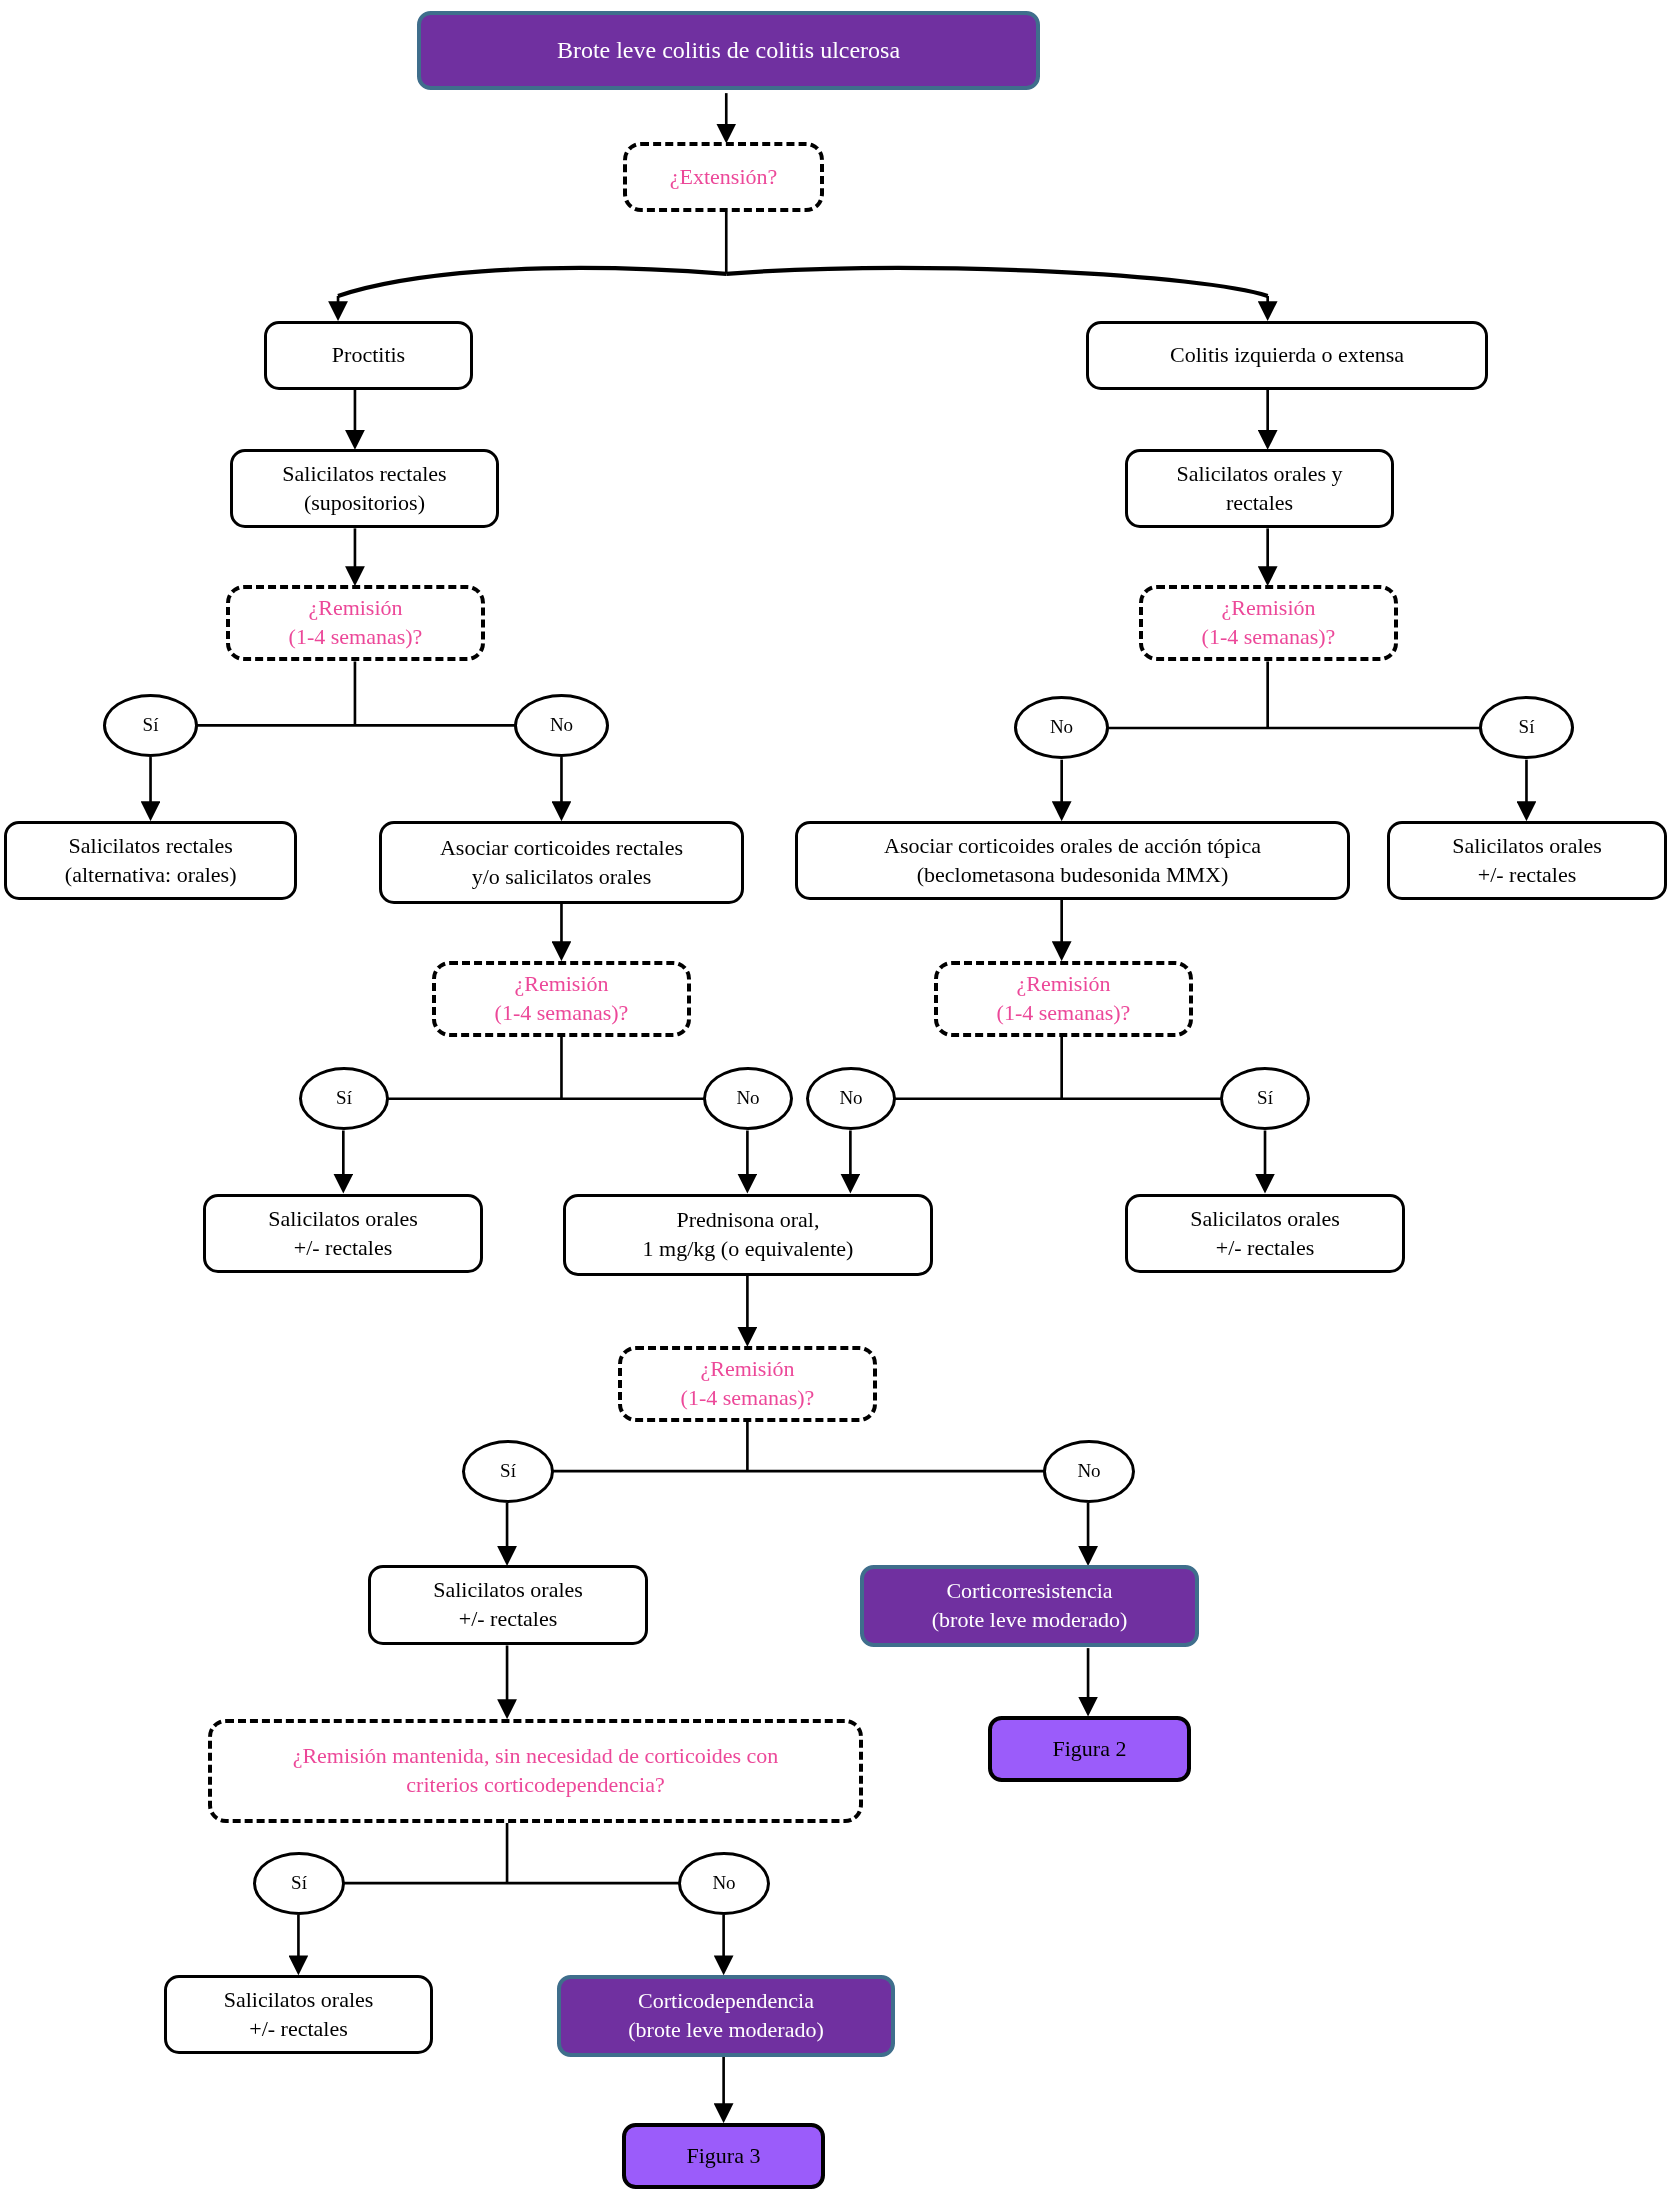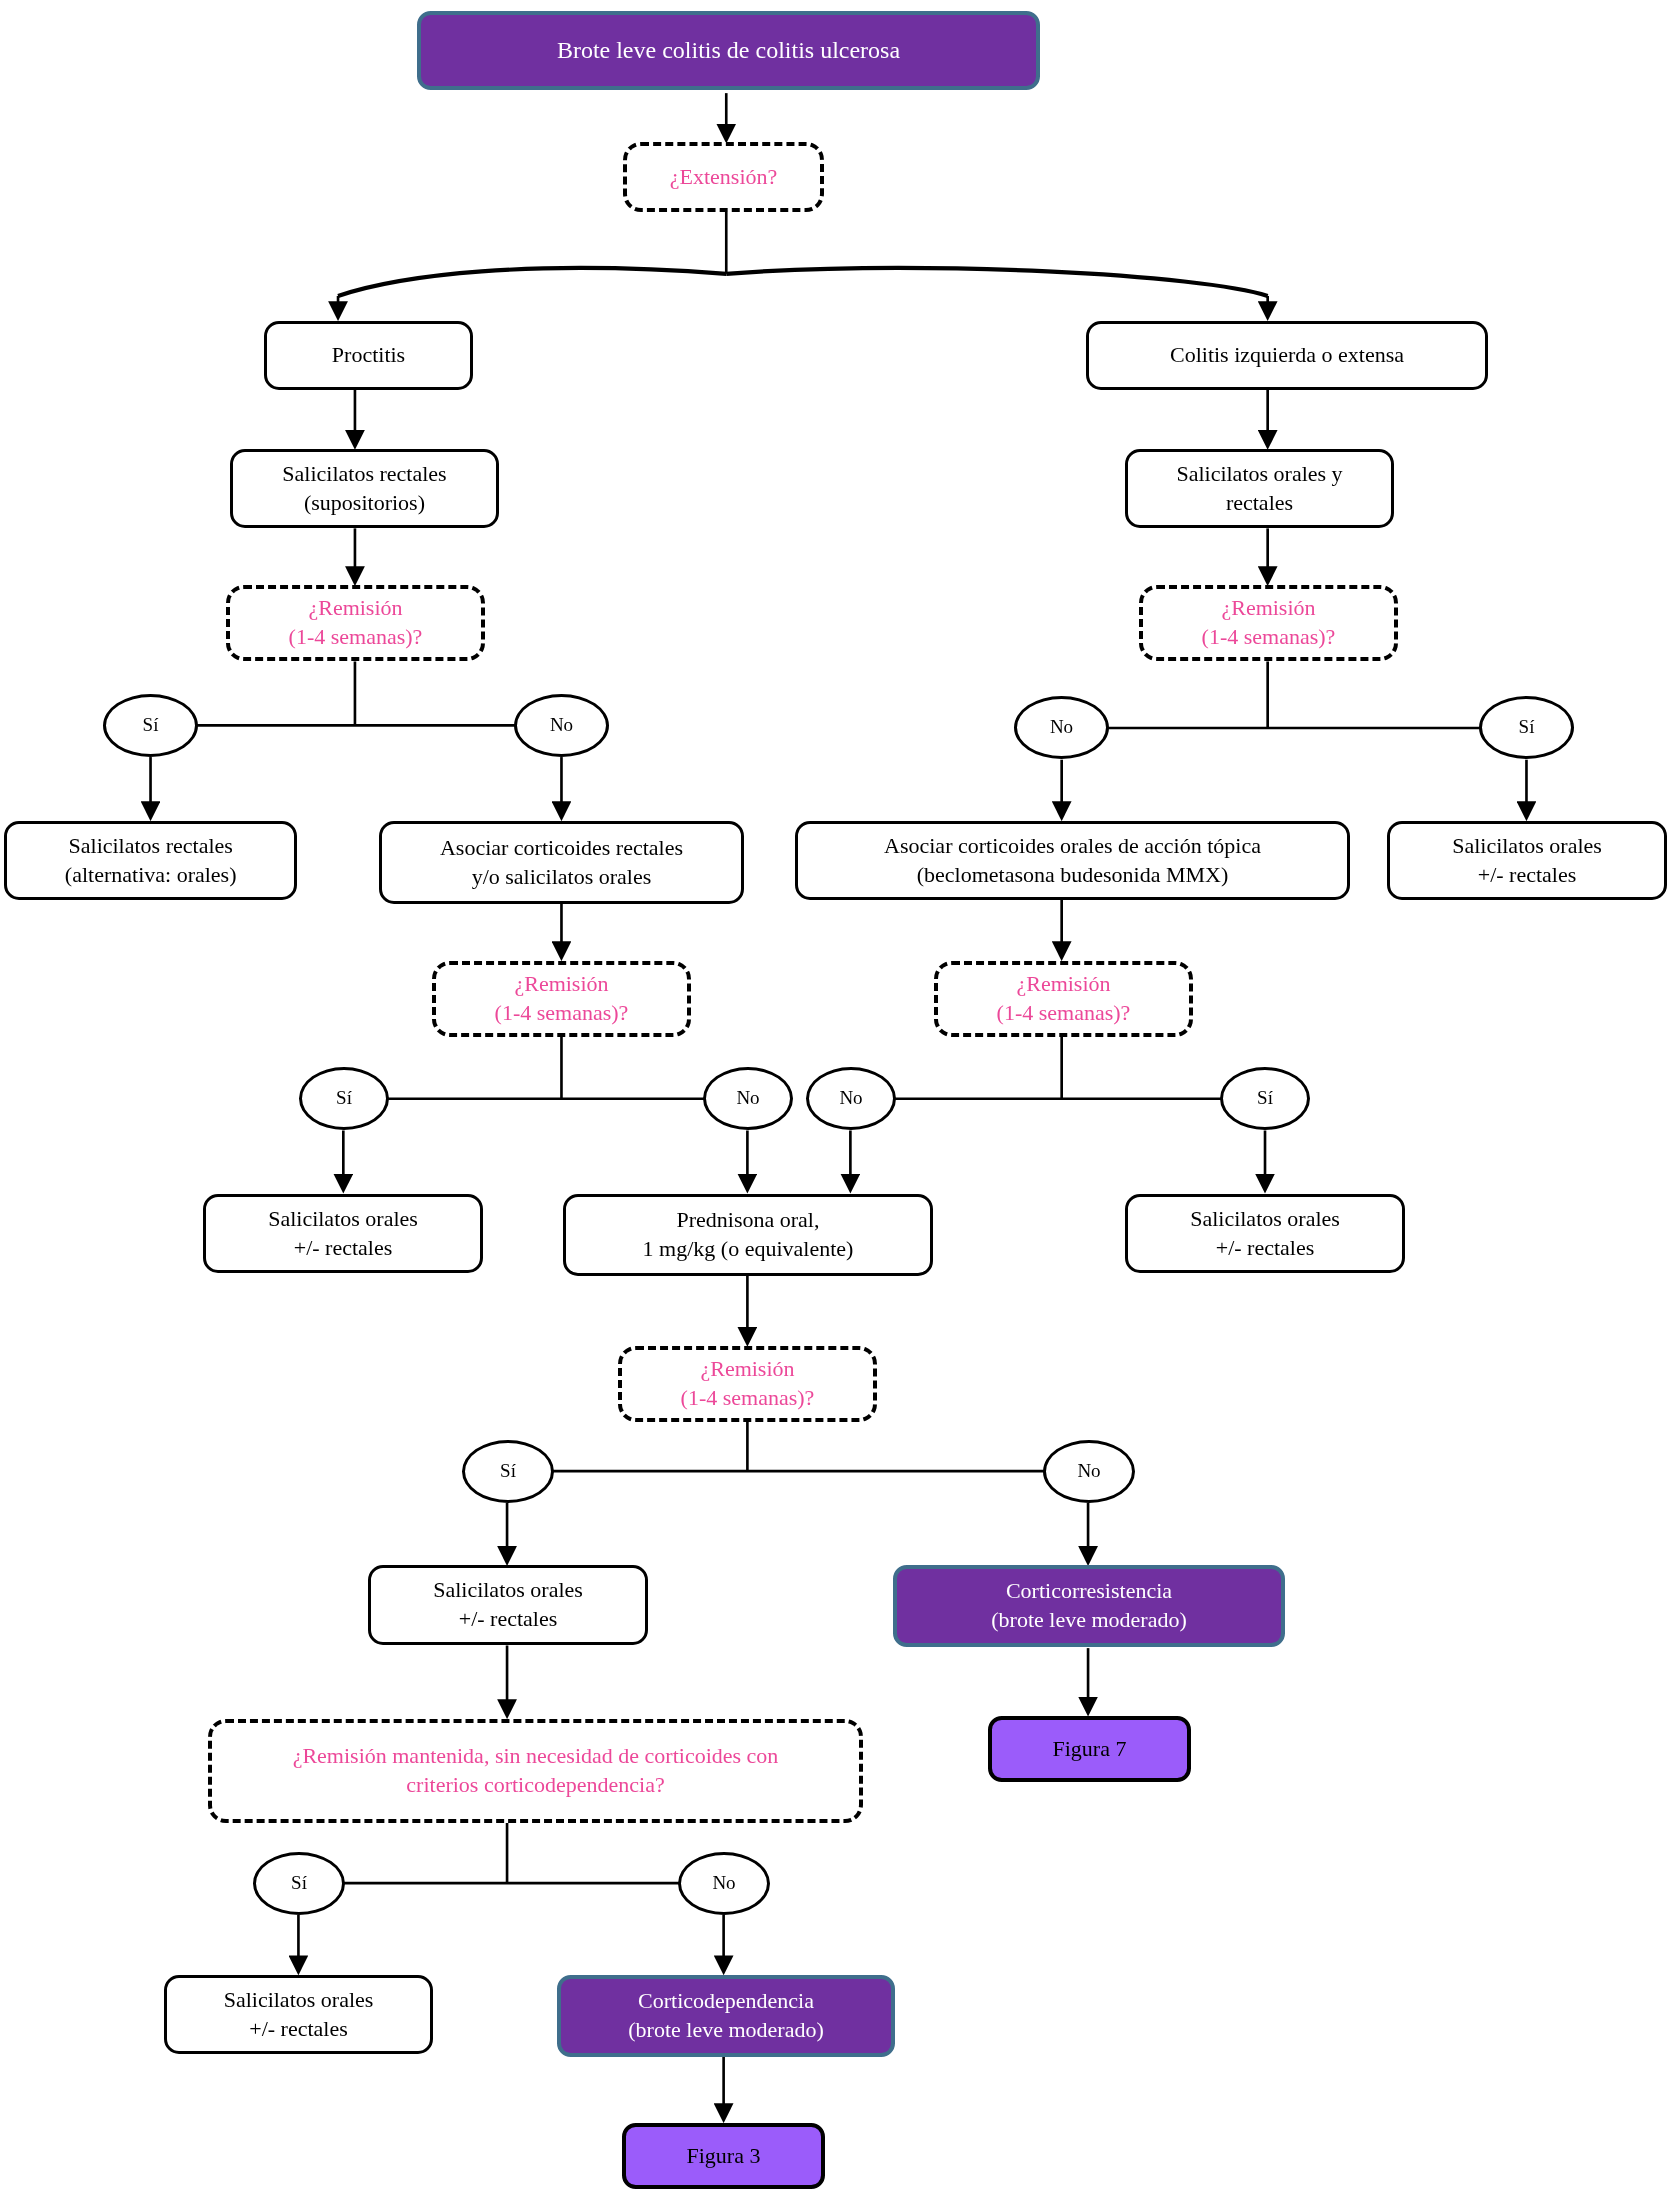--- a/index.html
+++ b/index.html
@@ -208,24 +208,24 @@
 
   <div class="node box-dashed" style="left:618px; top:1346px; width:259px; height:76px;">¿Remisión
 (1-4 semanas)?</div>
 
   <div class="node ellipse" style="left:462px; top:1440px; width:92px; height:63px;">Sí</div>
   <div class="node ellipse" style="left:1043px; top:1440px; width:92px; height:63px;">No</div>
 
   <div class="node box-solid" style="left:368px; top:1565px; width:280px; height:80px;">Salicilatos orales
 +/- rectales</div>
 
-  <div class="node box-purple" style="left:893px; top:1565px; width:392px; height:82px;">Corticorresistencia
+  <div class="node box-purple" style="left:860px; top:1565px; width:339px; height:82px;">Corticorresistencia
 (brote leve moderado)</div>
 
-  <div class="node box-figure" style="left:988px; top:1716px; width:203px; height:66px;">Figura 7</div>
+  <div class="node box-figure" style="left:988px; top:1716px; width:203px; height:66px;">Figura 2</div>
 
   <div class="node box-dashed" style="left:208px; top:1719px; width:655px; height:104px;">¿Remisión mantenida, sin necesidad de corticoides con
 criterios corticodependencia?</div>
 
   <div class="node ellipse" style="left:253px; top:1852px; width:92px; height:63px;">Sí</div>
   <div class="node ellipse" style="left:678px; top:1852px; width:92px; height:63px;">No</div>
 
   <div class="node box-solid" style="left:164px; top:1975px; width:269px; height:79px;">Salicilatos orales
 +/- rectales</div>
 

